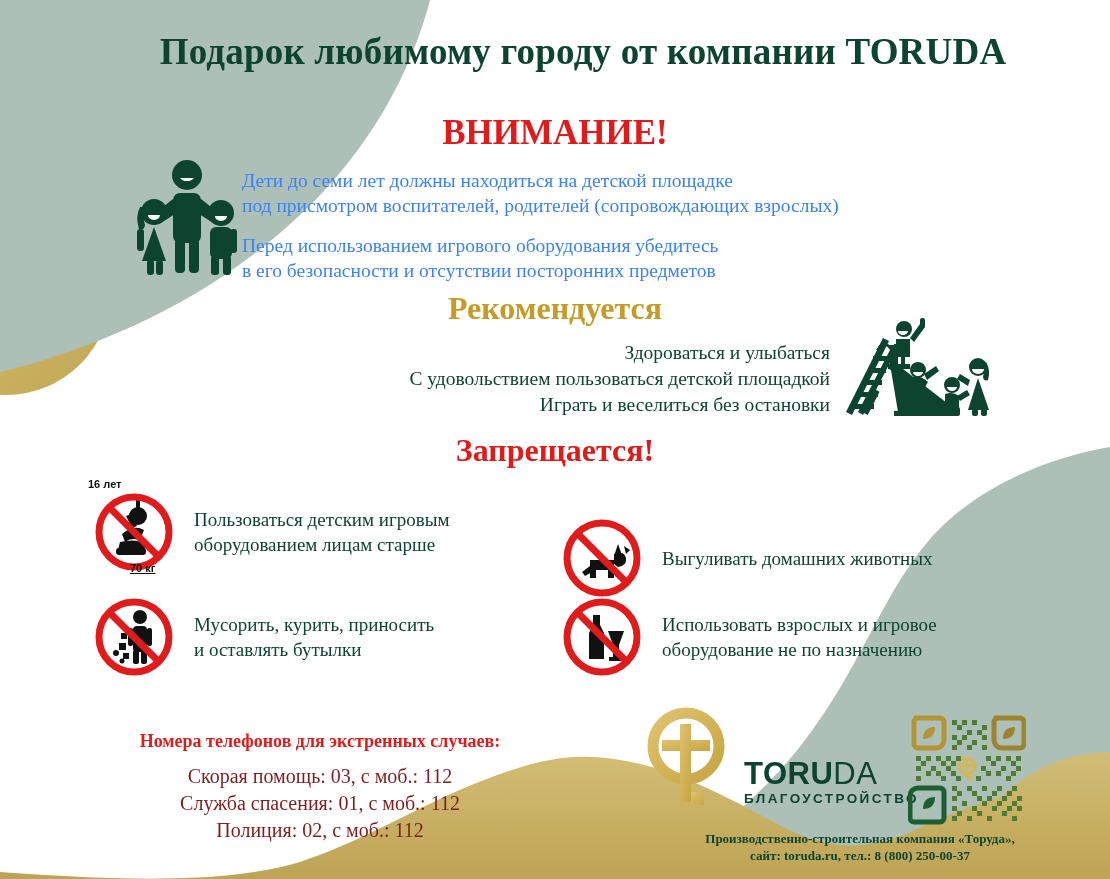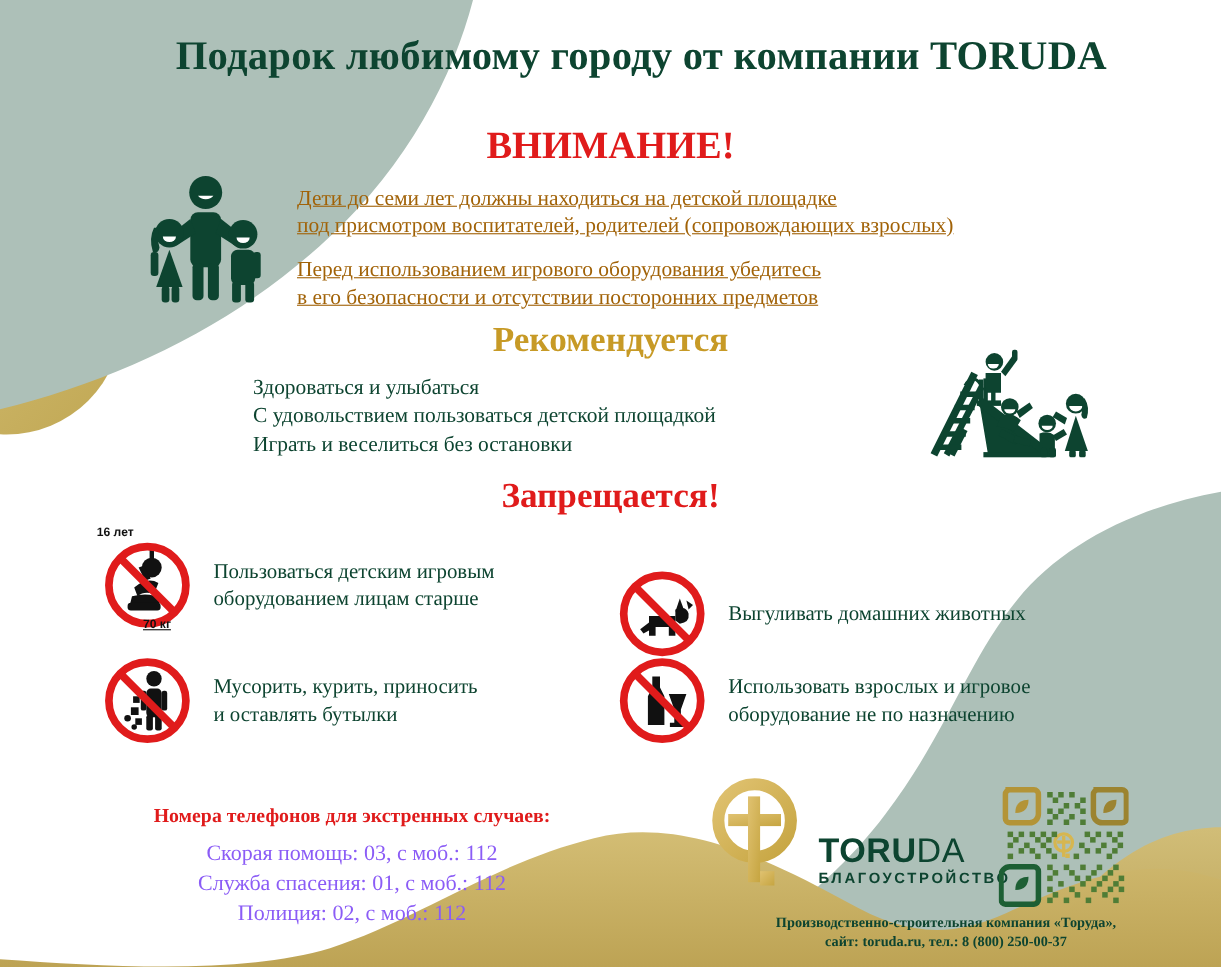--- a/index.html
+++ b/index.html
@@ -66,46 +66,45 @@
   }
   #h-forbidden {
     top: 432px;
     font-size: 32px;
     color: #e01b1b;
   }
 
   
   #attention-text {
     position: absolute;
-    left: 270px;
+    left: 242px;
     top: 168px;
     width: 760px;
     font-size: 19.5px;
     line-height: 25px;
-    color: #a16207;
-    text-decoration: underline;
+    color: #3b82f6;
   }
   #attention-text .para { margin-bottom: 15px; }
   #attention-text .para:last-child { margin-bottom: 0; }
 
   #family-icon {
     position: absolute;
     left: 126px;
     top: 157px;
     width: 122px;
     height: 122px;
   }
 
   
   #recommended-text {
     position: absolute;
     left: 230px;
     top: 340px;
     width: 600px;
-    text-align: left;
+    text-align: right;
     font-size: 19.5px;
     line-height: 26px;
     color: #0d4430;
   }
   #slide-icon {
     position: absolute;
     left: 828px;
     top: 312px;
     width: 165px;
     height: 104px;
@@ -158,21 +157,21 @@
     white-space: nowrap;
   }
   #emergency-list {
     position: absolute;
     left: 60px;
     top: 763px;
     width: 520px;
     text-align: center;
     font-size: 20px;
     line-height: 27px;
-    color: #8b5cf6;
+    color: #7f1d1d;
   }
 
   
   #logo-block {
     position: absolute;
     left: 640px;
     top: 706px;
     width: 270px;
     height: 110px;
   }

